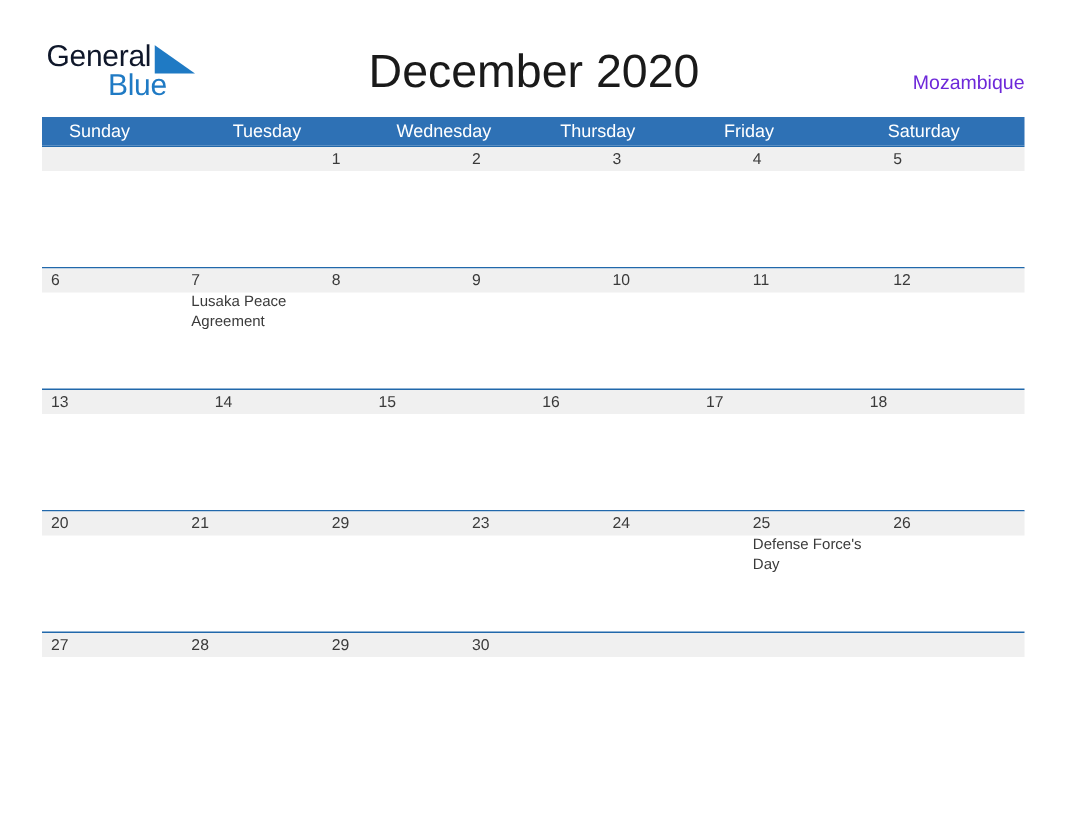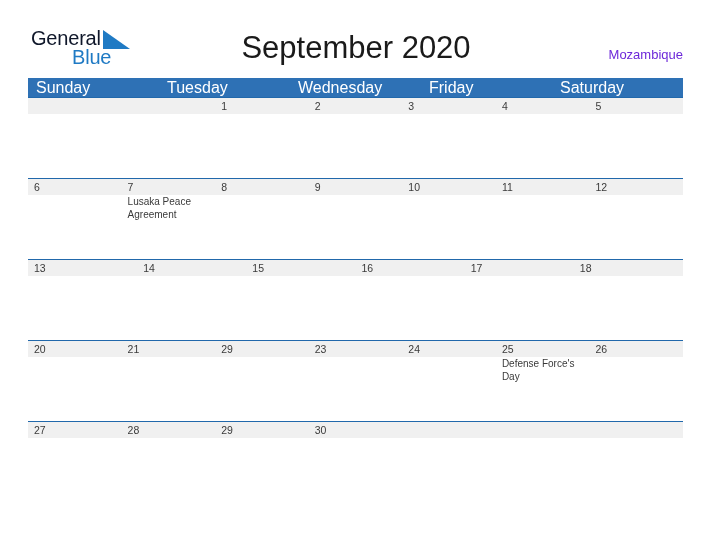--- a/index.html
+++ b/index.html
@@ -99,23 +99,23 @@
 
   .weekdays {
     display: flex;
     width: 655px;
     height: 19px;
     background: #2e71b5;
   }
   .weekday {
     flex: 1 1 0;
     box-sizing: border-box;
-    padding-left: 8px;
+    padding-left: 18px;
     color: #ffffff;
-    font-size: 16px;
+    font-size: 12px;
     line-height: 19px;
     font-family: "Liberation Sans", sans-serif;
     white-space: nowrap;
     overflow: hidden;
   }
 
   .week {
     position: relative;
     width: 655px;
     height: 81px;
@@ -176,31 +176,32 @@
     <div class="logo">
       <span class="logo-general">General</span>
       <span class="logo-mark">
         <svg width="28" height="21" viewBox="0 0 28 21" xmlns="http://www.w3.org/2000/svg">
           <polygon points="0,0 27,19 0,19" fill="#1f7ac4"></polygon>
         </svg>
       </span>
       <span class="logo-blue">Blue</span>
     </div>
 
-    <div class="cal-title">September 2020</div>
+    <div class="cal-title">December 2020</div>
 
     <div class="country">Mozambique</div>
   </div>
 
   <div class="calendar">
 
     <div class="weekdays">
       <div class="weekday">Sunday</div>
       <div class="weekday">Tuesday</div>
       <div class="weekday">Wednesday</div>
+      <div class="weekday">Thursday</div>
       <div class="weekday">Friday</div>
       <div class="weekday">Saturday</div>
     </div>
 
     <div class="week">
       <div class="daterow"></div>
       <div class="cells">
         <div class="cell empty">
             <span class="daynum"></span>
             <span class="event"></span>

